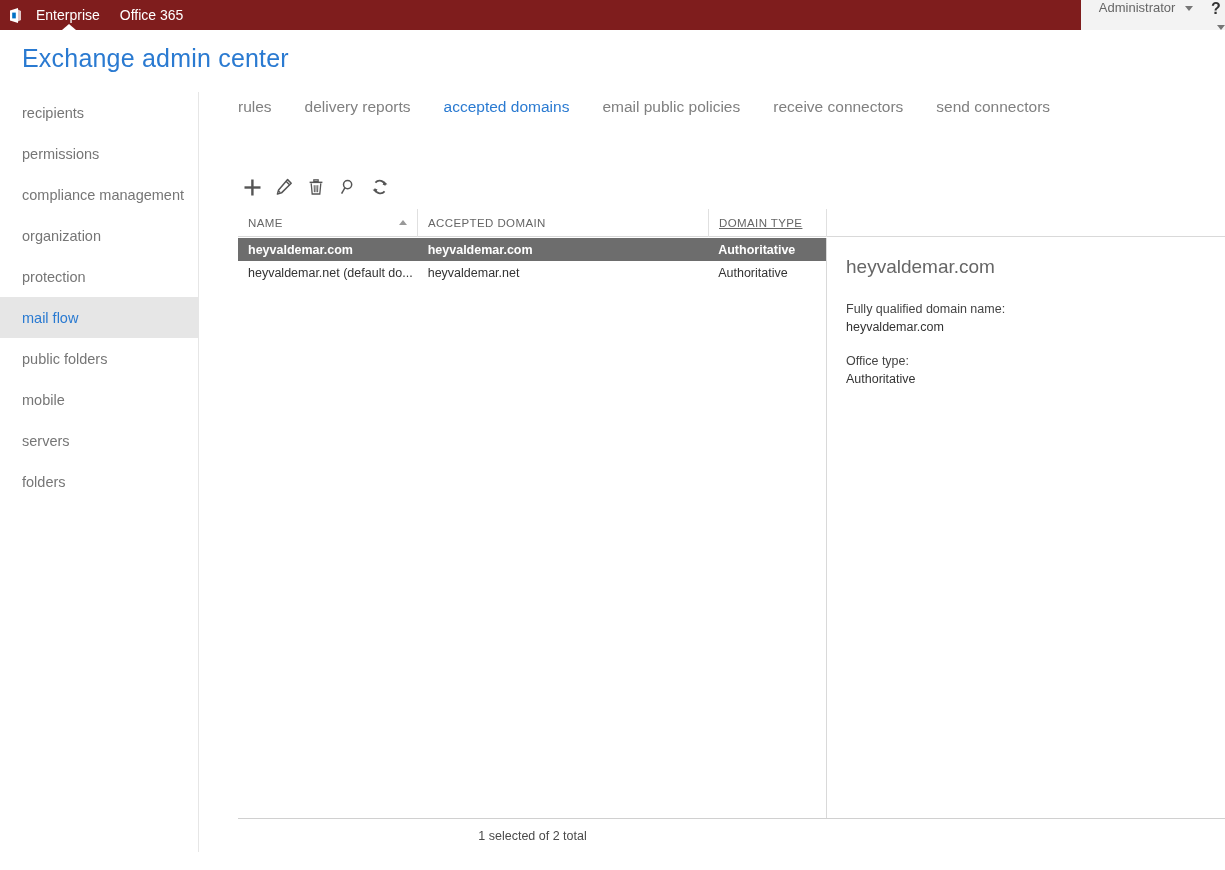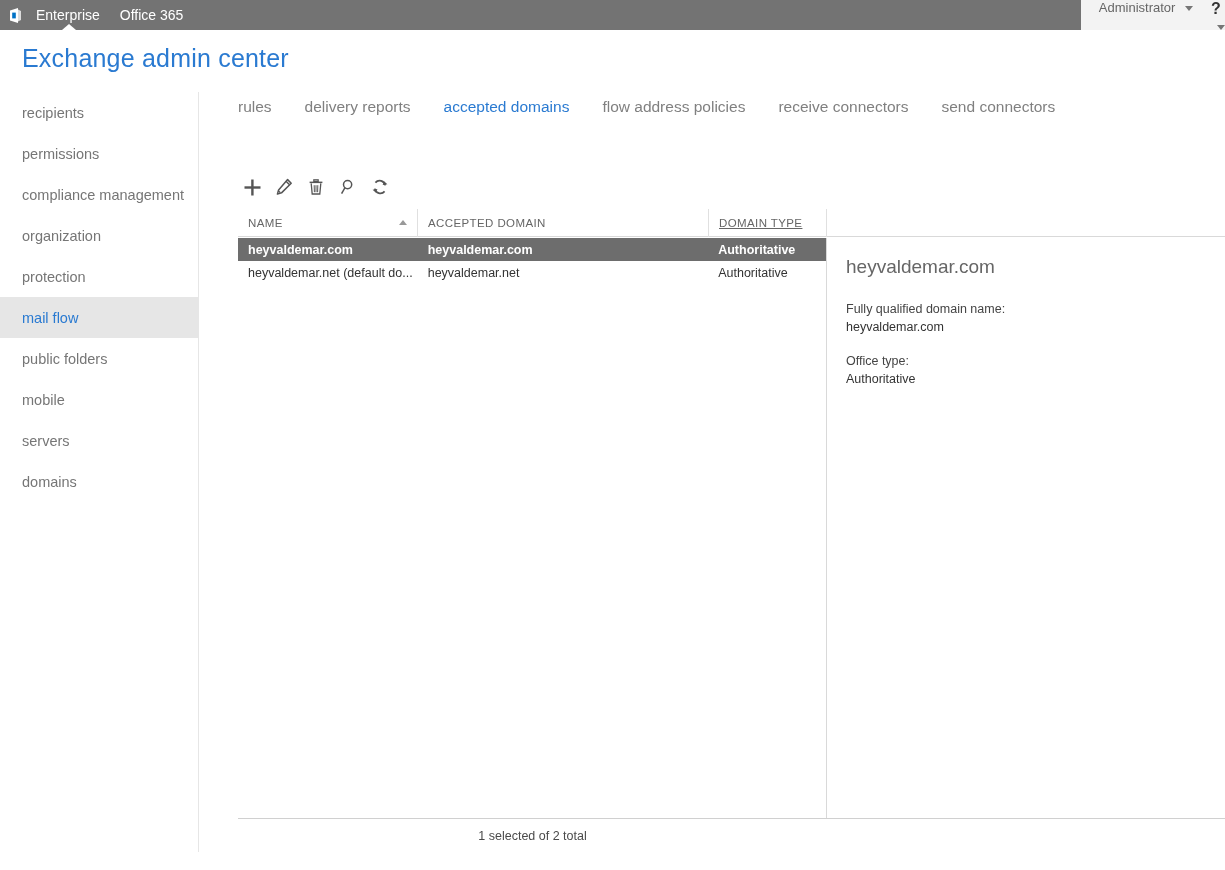--- a/index.html
+++ b/index.html
@@ -13,21 +13,21 @@
 
   
   .suite-bar {
     position: absolute; top: 0; left: 0;
     width: 1225px; height: 30px;
     background: #f3f3f3;
     display: flex; align-items: stretch;
   }
   .suite-bar-blue {
     width: 1096px; height: 30px;
-    background: #737373;
+    background: #7f1d1d;
     display: flex; align-items: center;
     position: relative;
   }
   .office-logo {
     width: 30px; height: 30px;
     display: flex; align-items: center; justify-content: center;
     flex: 0 0 30px;
   }
   .office-logo svg { display: block; }
   .suite-link {
@@ -284,29 +284,29 @@
   <div class="nav-item">
     <span>public folders</span>
   </div>
   <div class="nav-item">
     <span>mobile</span>
   </div>
   <div class="nav-item">
     <span>servers</span>
   </div>
   <div class="nav-item">
-    <span>domains</span>
+    <span>folders</span>
   </div>
 </div>
 
 <div class="tab-strip">
   <div class="tab">rules</div>
   <div class="tab">delivery reports</div>
   <div class="tab active">accepted domains</div>
-  <div class="tab">flow address policies</div>
+  <div class="tab">email public policies</div>
   <div class="tab">receive connectors</div>
   <div class="tab">send connectors</div>
 </div>
 
 <div class="toolbar">
   <div class="tool-btn">
     <svg width="19" height="19" viewBox="0 0 19 19" aria-hidden="true">
       <rect x="8.2" y="1.5" width="2.4" height="16" fill="#555555"></rect>
       <rect x="1.5" y="8.3" width="16" height="2.4" fill="#555555"></rect>
     </svg>

